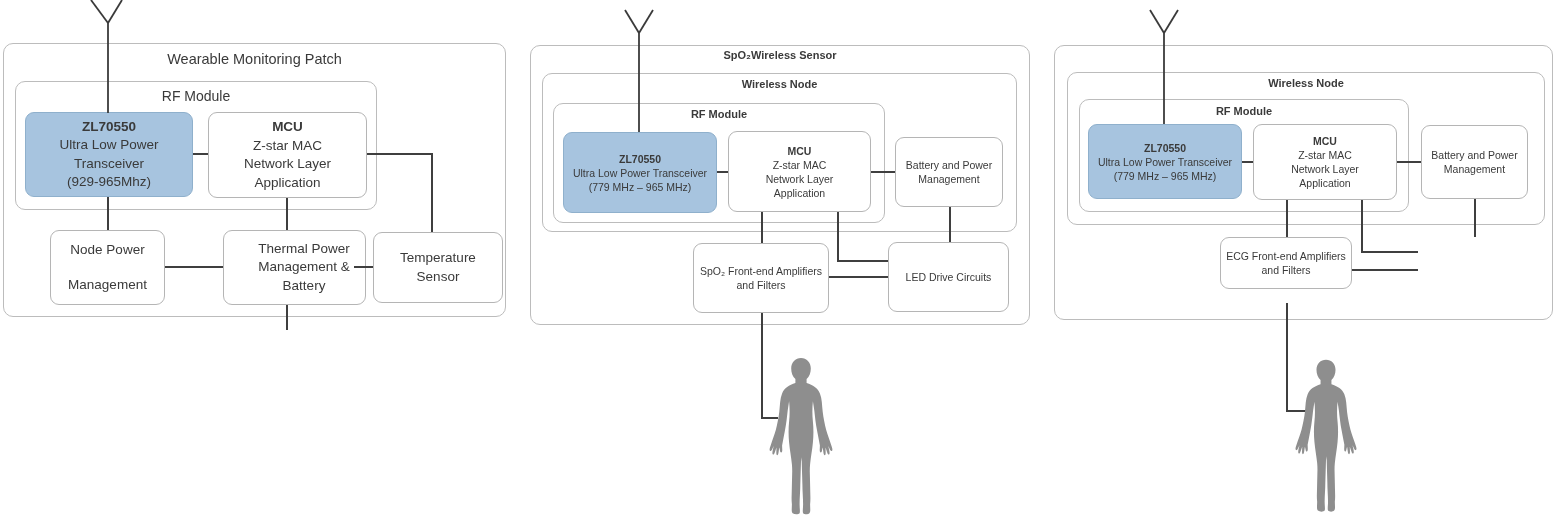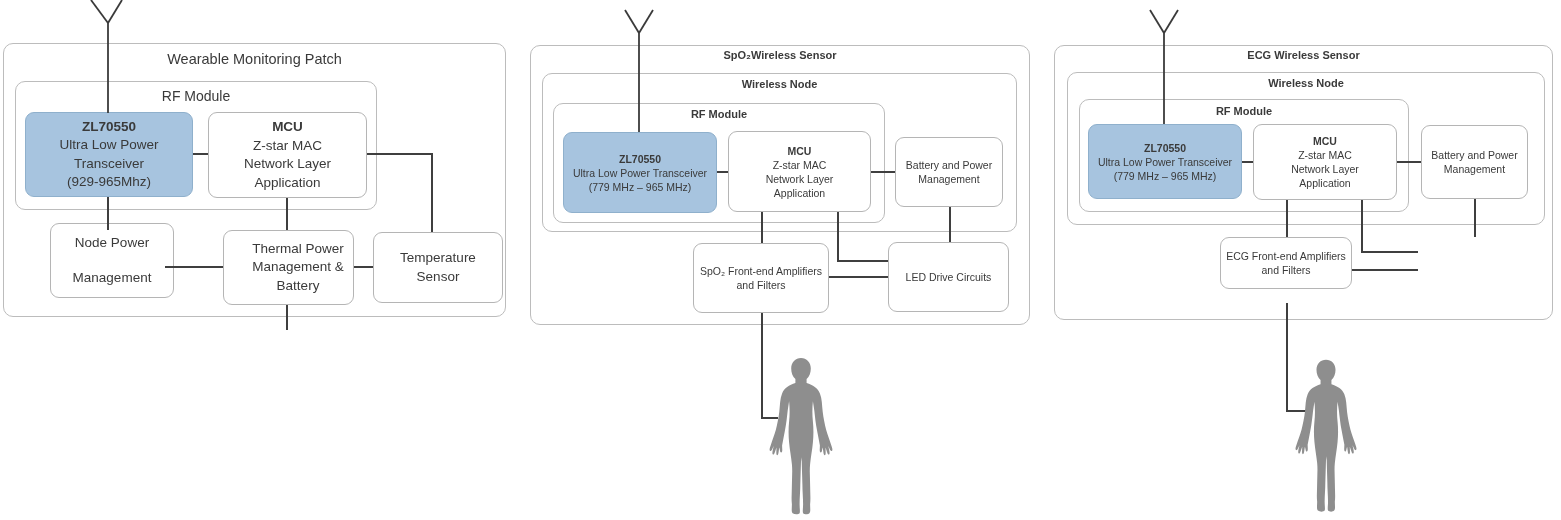--- a/index.html
+++ b/index.html
@@ -47,26 +47,26 @@
     <div>(929-965Mhz)</div>
   </div>
 
   <div class="node big" style="left:208px;top:112px;width:159px;height:86px;">
     <div class="bold">MCU</div>
     <div>Z-star MAC</div>
     <div>Network Layer</div>
     <div>Application</div>
   </div>
 
-  <div class="node big" style="left:50px;top:223px;width:124px;height:75px;gap:16px;">
+  <div class="node big" style="left:50px;top:230px;width:115px;height:75px;gap:16px;">
     <div>Node Power</div>
     <div>Management</div>
   </div>
 
-  <div class="node big" style="left:223px;top:230px;width:131px;height:75px;padding-left:19px;">
+  <div class="node big" style="left:223px;top:230px;width:143px;height:75px;padding-left:19px;">
     <div>Thermal Power</div>
     <div>Management &amp;</div>
     <div>Battery</div>
   </div>
 
   <div class="node big" style="left:373px;top:232px;width:130px;height:71px;">
     <div>Temperature</div>
     <div>Sensor</div>
   </div>
 
@@ -136,21 +136,20 @@
     <line class="ant" x1="20" y1="25" x2="20" y2="124"></line>
     <line class="ant" x1="20" y1="25" x2="6" y2="2"></line>
     <line class="ant" x1="20" y1="25" x2="34" y2="2"></line>
   </svg>
 
   <svg style="left:766px;top:356px;" width="70" height="162" viewBox="0 0 100 230">
     <use href="#body-path" class="bodyfig"></use>
   </svg>
 
   <div class="gbox" style="left:1054px;top:45px;width:499px;height:275px;"></div>
-  <div class="dtitle t-sm" style="left:1054px;top:49px;width:499px;">ECG Wireless Sensor</div>
 
   <div class="gbox" style="left:1067px;top:72px;width:478px;height:153px;"></div>
   <div class="dtitle t-sm" style="left:1067px;top:77px;width:478px;">Wireless Node</div>
 
   <div class="gbox" style="left:1079px;top:99px;width:330px;height:113px;"></div>
   <div class="dtitle t-sm" style="left:1079px;top:105px;width:330px;">RF Module</div>
 
   <div class="node blue small" style="left:1088px;top:124px;width:154px;height:75px;">
     <div class="bold">ZL70550</div>
     <div>Ultra Low Power Transceiver</div>

